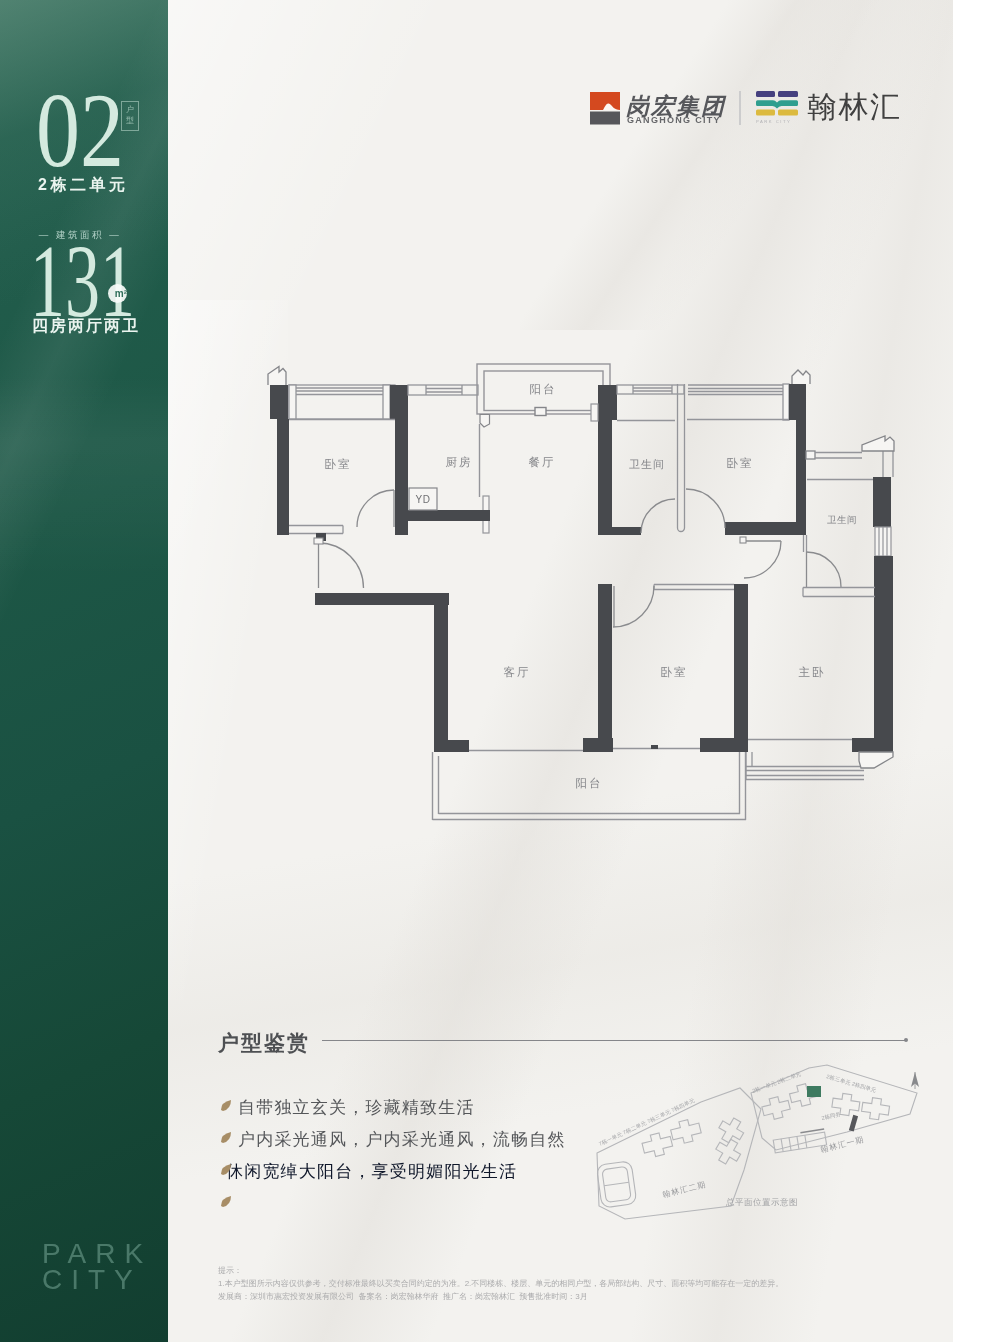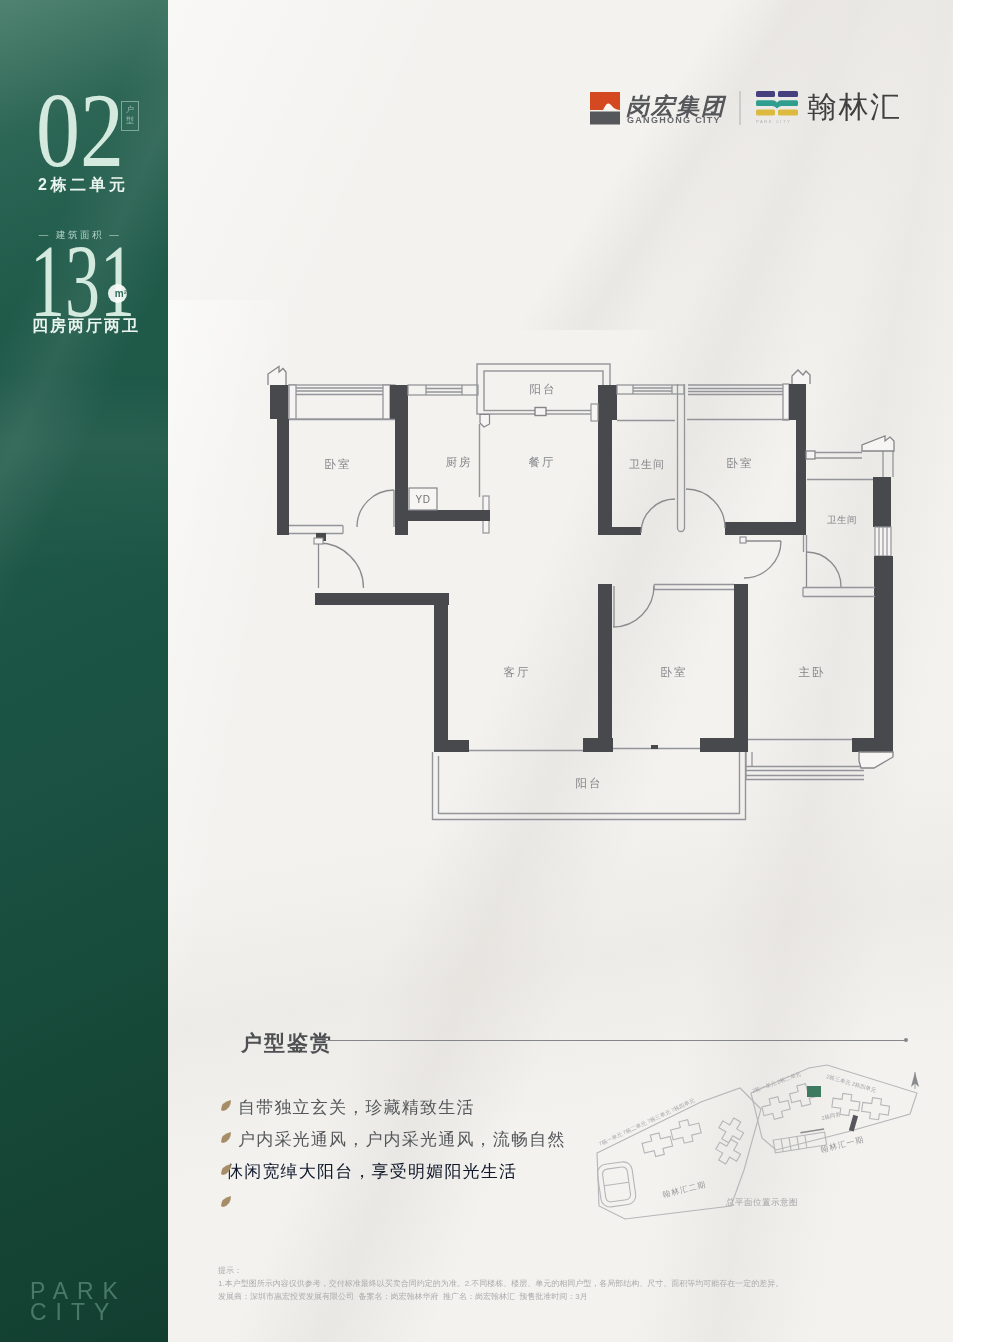--- a/index.html
+++ b/index.html
@@ -39,21 +39,21 @@
   <div class="abs" style="left:38px;top:175px;font-size:16px;font-weight:bold;color:#eaf4ef;letter-spacing:3.5px;">2栋二单元</div>
 
   <div class="abs" style="left:26px;top:229px;width:108px;text-align:center;font-size:9.5px;color:rgba(210,235,226,0.8);letter-spacing:2.5px;">— 建筑面积 —</div>
 
   <div class="abs" style="left:30px;top:230px;font-family:'Liberation Serif',serif;font-size:103px;line-height:1;color:#d4eadf;transform:scaleX(0.68);transform-origin:left top;">131</div>
 
   <div class="abs" style="left:108px;top:284px;width:19px;height:19px;border-radius:50%;background:rgba(248,252,250,0.92);color:#2f6d5a;font-size:10px;font-weight:bold;text-align:right;line-height:19px;">m²</div>
 
   <div class="abs" style="left:32px;top:316px;font-size:16px;font-weight:bold;color:#eaf4ef;letter-spacing:2px;">四房两厅两卫</div>
 
-  <div class="abs" style="left:30px;top:1241px;font-size:23px;line-height:0.92;color:rgba(150,198,180,0.42);letter-spacing:9px;margin-top:40px;">PARK<br>CITY</div>
+  <div class="abs" style="left:42px;top:1241px;font-size:28px;line-height:0.92;color:rgba(150,198,180,0.42);letter-spacing:9px;">PARK<br>CITY</div>
 
   <svg class="abs" style="left:590px;top:92px;" width="30" height="33" viewBox="0 0 30 33">
     <rect x="0" y="0" width="30" height="18" fill="#d4491f"></rect>
     <path d="M13,18 C15.5,13.5 16.5,11.5 18.5,11.5 C20.5,11.5 21.5,14 23.5,15.8 C25,17.1 27,17.7 30,18 Z" fill="#fdf6f0"></path>
     <rect x="0" y="19.5" width="30" height="13" fill="#56575b"></rect>
   </svg>
 
   <div class="abs" style="left:626px;top:91px;font-size:23px;font-weight:bold;color:#56575b;letter-spacing:2px;font-style:italic;">岗宏集团</div>
 
   <div class="abs" style="left:627px;top:115px;font-size:9px;font-weight:bold;color:#66676a;letter-spacing:1.3px;">GANGHONG CITY</div>
@@ -362,21 +362,21 @@
     <text x="826" y="1078" font-size="5.5" fill="#a4a5a8" transform="rotate(16 826 1078)" font-family="Liberation Sans">2栋三单元 2栋四单元</text>
     <text x="822" y="1120" font-size="5.5" fill="#a4a5a8" transform="rotate(-12 822 1120)" font-family="Liberation Sans">2栋同务</text>
 
     <path d="M915,1072 L911,1087 L915,1083.5 L919,1087 Z" fill="#898a8d"></path>
     <line x1="915" y1="1072" x2="915" y2="1089" stroke="#898a8d" stroke-width="0.8"></line>
 
     <text x="762" y="1205" font-size="8.5" fill="#a0a1a4" letter-spacing="0.5" text-anchor="middle" font-family="Liberation Sans">总平面位置示意图</text>
   </g>
   </svg>
 
-  <div class="abs" style="left:218px;top:1029px;font-size:21px;font-weight:bold;color:#4e5053;letter-spacing:2px;margin-left:23px;">户型鉴赏</div>
+  <div class="abs" style="left:218px;top:1029px;font-size:21px;font-weight:bold;color:#4e5053;letter-spacing:2px;">户型鉴赏</div>
 
   <div class="abs" style="left:322px;top:1040px;width:584px;height:1px;background:#85868a;"></div>
   <div class="abs" style="left:904px;top:1038px;width:4px;height:4px;border-radius:50%;background:#85868a;"></div>
 
   <div class="abs" style="left:238px;top:1096px;font-size:17px;color:#55575a;letter-spacing:1.2px;">自带独立玄关，珍藏精致生活</div>
 
   <div class="abs" style="left:238px;top:1128px;font-size:17px;color:#55575a;letter-spacing:1.2px;">户内采光通风，户内采光通风，流畅自然</div>
 
   <div class="abs" style="left:226px;top:1160px;font-size:17px;color:#0f172a;letter-spacing:1.2px;">休闲宽绰大阳台，享受明媚阳光生活</div>
 

